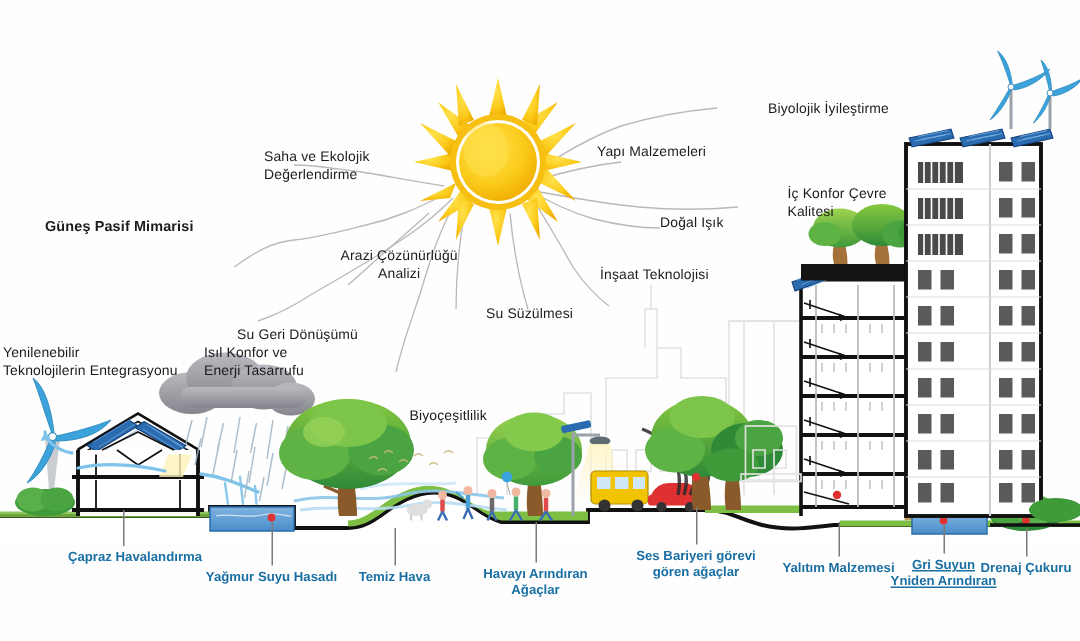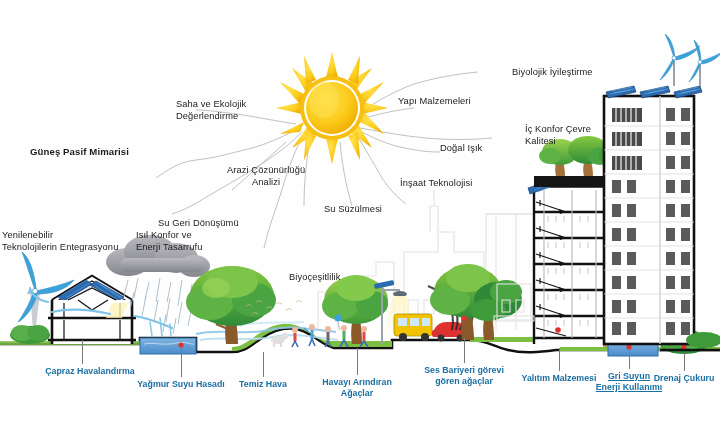--- a/index.html
+++ b/index.html
@@ -511,21 +511,21 @@
 Değerlendirme</div>
     <div class="lbl" style="left:227px;top:165px;text-align:center;">Arazi Çözünürlüğü
 Analizi</div>
     <div class="lbl" style="left:324px;top:204px;">Su Süzülmesi</div>
     <div class="lbl" style="left:398px;top:96px;">Yapı Malzemeleri</div>
     <div class="lbl" style="left:440px;top:143px;">Doğal Işık</div>
     <div class="lbl" style="left:400px;top:178px;">İnşaat Teknolojisi</div>
     <div class="lbl" style="left:512px;top:67px;">Biyolojik İyileştirme</div>
     <div class="lbl" style="left:525px;top:124px;">İç Konfor Çevre
 Kalitesi</div>
-    <div class="lbl" style="left:273px;top:272px;margin-left:16px;">Biyoçeşitlilik</div>
+    <div class="lbl" style="left:273px;top:272px;">Biyoçeşitlilik</div>
   </div>
 
   <div>
     <div class="tick" style="left:82px;top:340px;height:24px;"></div>
     <div class="tick" style="left:181px;top:348px;height:29px;"></div>
     <div class="tick" style="left:263px;top:352px;height:25px;"></div>
     <div class="tick" style="left:357px;top:348px;height:27px;"></div>
     <div class="tick" style="left:464px;top:338px;height:25px;"></div>
     <div class="tick" style="left:559px;top:348px;height:23px;"></div>
     <div class="tick" style="left:629px;top:350px;height:19px;"></div>
@@ -535,17 +535,17 @@
   <div>
     <div class="blbl" style="left:38px;top:366px;width:104px;">Çapraz Havalandırma</div>
     <div class="blbl" style="left:131px;top:379px;width:100px;">Yağmur Suyu Hasadı</div>
     <div class="blbl" style="left:232px;top:379px;width:62px;">Temiz Hava</div>
     <div class="blbl" style="left:315px;top:377px;width:84px;">Havayı Arındıran
 Ağaçlar</div>
     <div class="blbl" style="left:417px;top:365px;width:94px;">Ses Bariyeri görevi
 gören ağaçlar</div>
     <div class="blbl" style="left:513px;top:373px;width:92px;">Yalıtım Malzemesi</div>
     <div class="blbl u" style="left:588px;top:371px;width:82px;">Gri Suyun
-Enerji Kullanımı</div>
+Yniden Arındıran</div>
     <div class="blbl" style="left:648px;top:373px;width:72px;">Drenaj Çukuru</div>
   </div>
 
 </div>
 
 </body></html>

